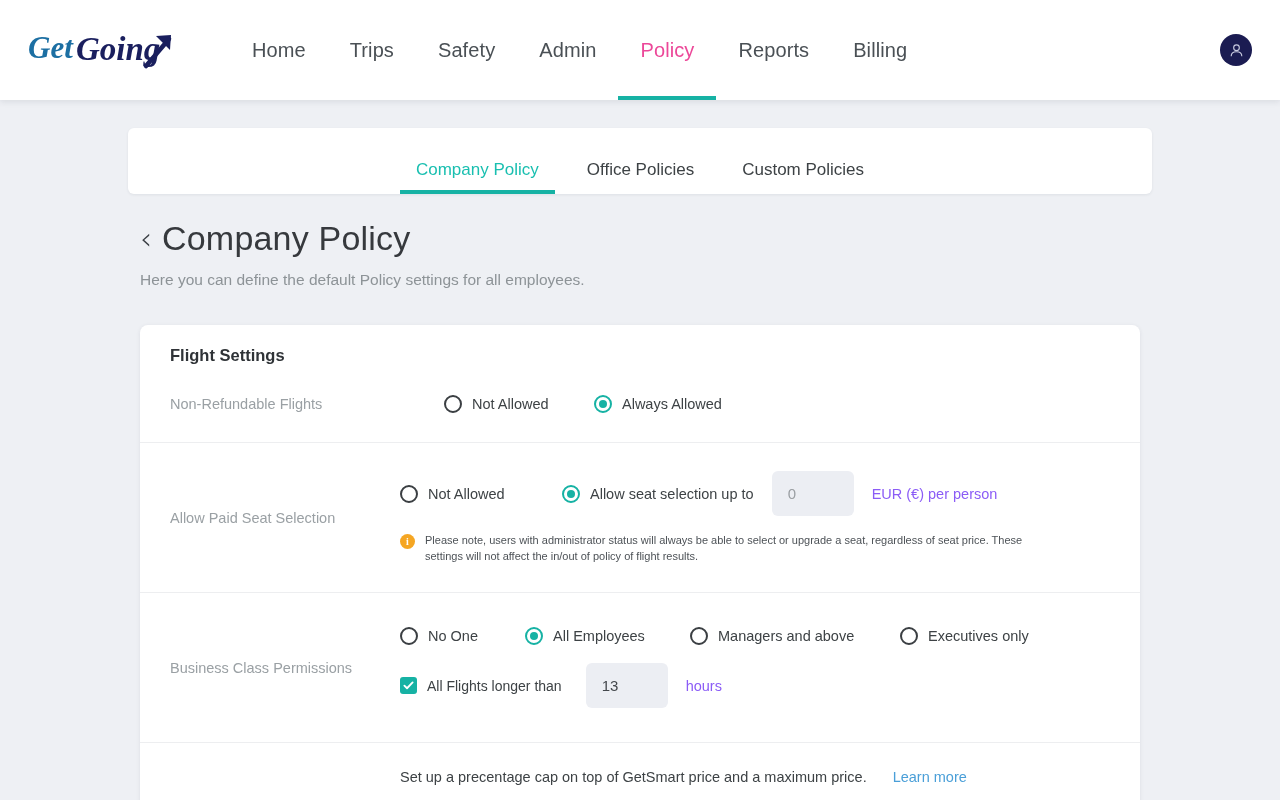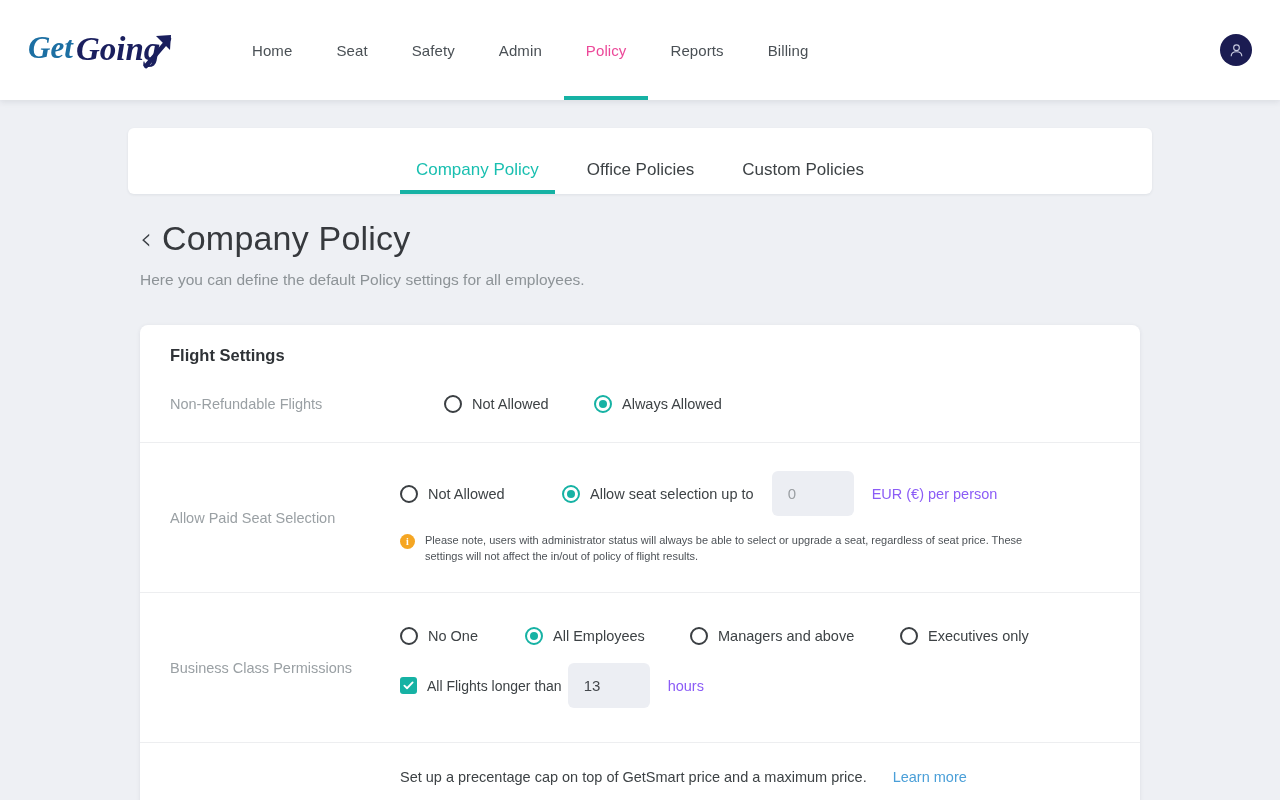--- a/index.html
+++ b/index.html
@@ -31,21 +31,21 @@
     display: flex;
     align-items: stretch;
     height: 100px;
     margin-left: 52px;
   }
   .nav-item {
     position: relative;
     display: flex;
     align-items: center;
     padding: 0 22px;
-    font-size: 15px;
+    font-size: 20px;
     color: #4a5055;
     letter-spacing: .1px;
     cursor: pointer;
     white-space: nowrap;
   }
   .nav-item.active { color: #ec4899; }
   .nav-item.active::after {
     content: "";
     position: absolute;
     left: 0; right: 0; bottom: 0;
@@ -277,21 +277,21 @@
       <path d="M118 44 L141 17" stroke="#1a1f5e" stroke-width="4.5" stroke-linecap="round" fill="none"></path>
       <path d="M128 14 L143 13 L142 28 Z" fill="#1a1f5e"></path>
     </svg>
   </div>
 
   <div class="nav">
     <div class="nav-item">
       <span>Home</span>
     </div>
     <div class="nav-item">
-      <span>Seat</span>
+      <span>Trips</span>
     </div>
     <div class="nav-item">
       <span>Safety</span>
     </div>
     <div class="nav-item">
       <span>Admin</span>
     </div>
     <div class="nav-item active">
       <span>Policy</span>
     </div>
@@ -400,21 +400,21 @@
           </div>
         </div>
 
         <div class="checkrow">
           <span class="checkbox">
             <svg width="11" height="11" viewBox="0 0 12 12">
               <path d="M1.5 6.2 L4.4 9 L10.5 2.6" fill="none" stroke="#ffffff" stroke-width="2" stroke-linecap="round" stroke-linejoin="round"></path>
             </svg>
           </span>
           <span class="check-label">All Flights longer than</span>
-          <input class="numbox" type="text" style="margin-left: 6px;" value="13">
+          <input class="numbox" type="text" style="margin-left: 24px;" value="13">
           <span class="unit" style="margin-left:18px;text-align:right;">hours</span>
         </div>
       </div>
     </div>
 
     <div class="cap-row">
       <div class="cap-spacer"></div>
       <span class="cap-text">Set up a precentage cap on top of GetSmart price and a maximum price.</span>
       <a class="learn-more">Learn more</a>
     </div>

